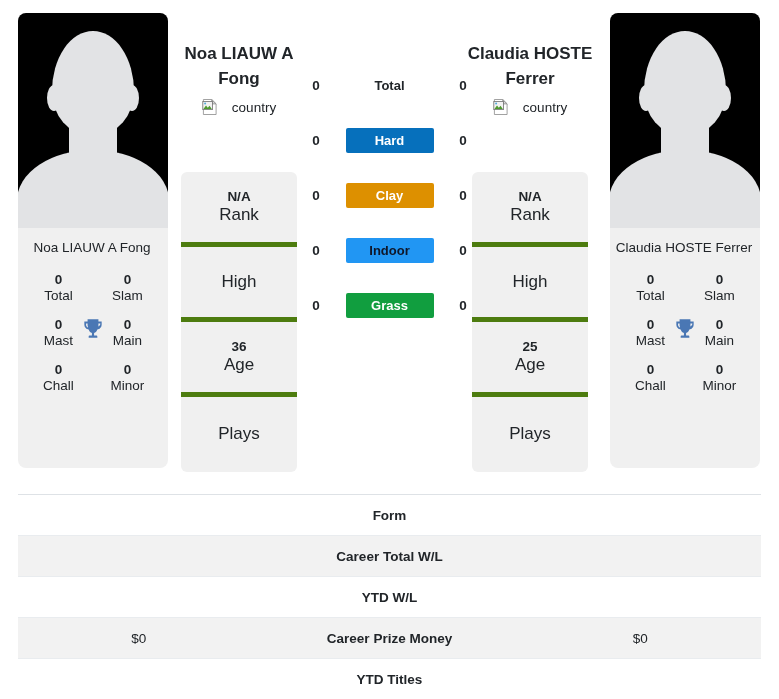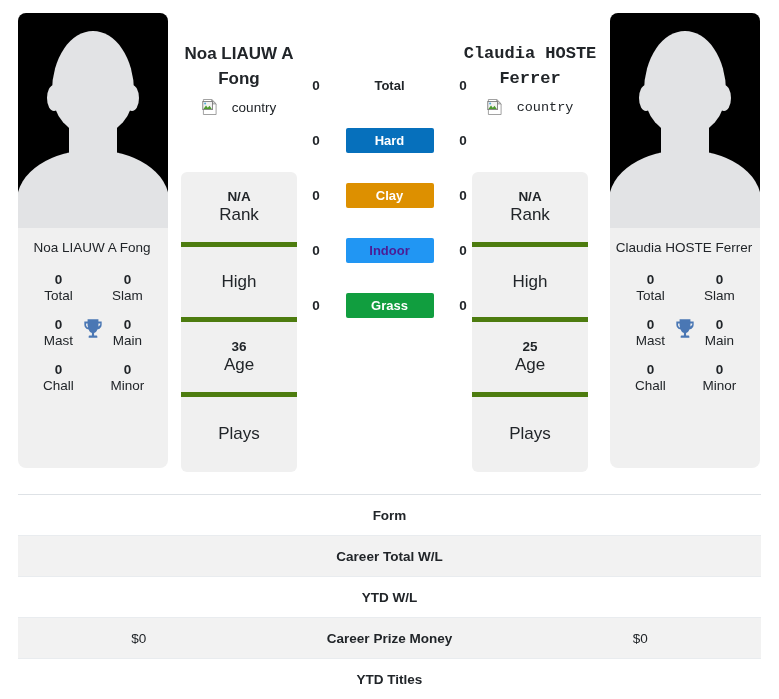--- a/index.html
+++ b/index.html
@@ -129,21 +129,21 @@
 
   
   .name-block {
     position: absolute;
     top: 30px;
     width: 146px;
     text-align: center;
     margin-top: 12px;
   }
   .name-block.left  { left: 166px; }
-  .name-block.right { left: 457px; font-family: Liberation Mono, monospace; }
+  .name-block.right { left: 457px; }
   .player-name {
     font-size: 17px;
     font-weight: bold;
     line-height: 1.45;
     color: #212529;
   }
   .flag-row {
     margin-top: 8px;
     display: flex;
     align-items: center;
@@ -347,21 +347,21 @@
       <span class="s-badge" id="badge-hard" style="background: rgb(6, 112, 188); color: rgb(255, 255, 255);">Hard</span>
       <span class="s-num">0</span>
     </div>
     <div class="surface-row">
       <span class="s-num">0</span>
       <span class="s-badge" id="badge-clay" style="background: rgb(221, 144, 0); color: rgb(255, 255, 255);">Clay</span>
       <span class="s-num">0</span>
     </div>
     <div class="surface-row">
       <span class="s-num">0</span>
-      <span class="s-badge" id="badge-indoor" style="background: rgb(33, 150, 243); color: #4c1d95;">Indoor</span>
+      <span class="s-badge" id="badge-indoor" style="background: rgb(33, 150, 243); color: #0f172a;">Indoor</span>
       <span class="s-num">0</span>
     </div>
     <div class="surface-row">
       <span class="s-num">0</span>
       <span class="s-badge" id="badge-grass" style="background: rgb(17, 158, 63); color: rgb(255, 255, 255);">Grass</span>
       <span class="s-num">0</span>
     </div>
   </div>
 
   <div class="name-block right">

